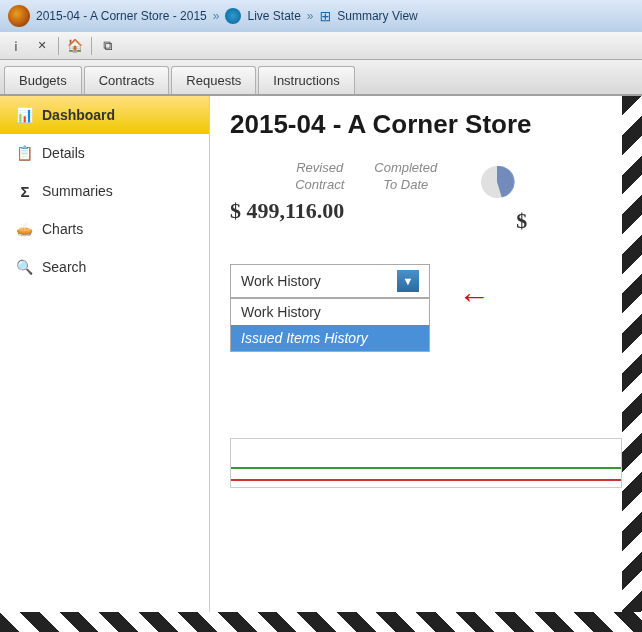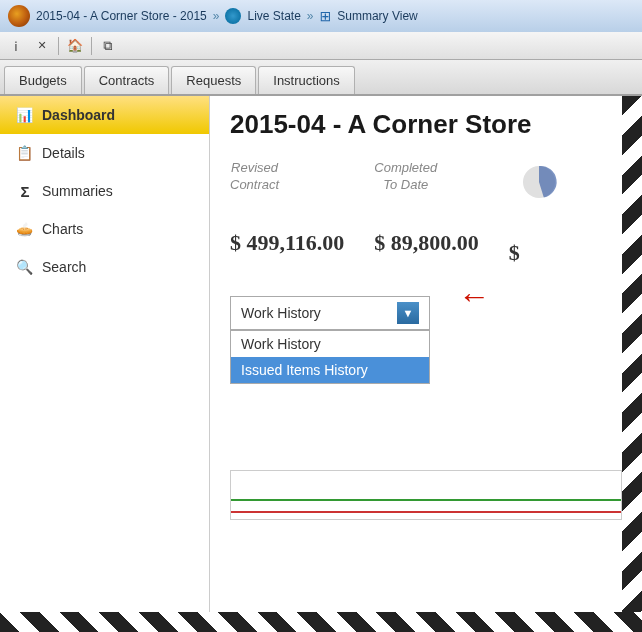--- a/index.html
+++ b/index.html
@@ -130,22 +130,21 @@
 
     
     .stats-row {
       display: flex;
       gap: 30px;
       margin-bottom: 30px;
     }
     .stat-col {
       display: flex;
       flex-direction: column;
-      align-items: flex-start;
-      gap: 32px;
+      align-items: flex-end;
     }
     .stat-label {
       font-size: 13px;
       color: #888;
       font-style: italic;
       text-align: center;
       line-height: 1.3;
     }
     .stat-value {
       font-size: 22px;
@@ -196,20 +195,21 @@
     }
     .dropdown-option {
       padding: 5px 10px;
       font-size: 14px;
       cursor: pointer;
       color: #333;
     }
     .dropdown-option.selected {
       background: #4a90d9;
       color: white;
+      font-style: italic;
     }
 
     
     .zigzag-right {
       position: fixed;
       right: 0;
       top: 96px;
       bottom: 0;
       width: 20px;
       background: repeating-linear-gradient(
@@ -298,21 +298,20 @@
           <span>Revised</span><br>
           <span>Contract</span>
         </div>
         <div class="stat-value">$ 499,116.00</div>
       </div>
       <div class="stat-col">
         <div class="stat-label">
           <span>Completed</span><br>
           <span>To Date</span>
         </div>
-        <div class="stat-value">$ 89,800.00</div>
       </div>
       <div class="stat-col">
         <div class="pie-area">
           <svg class="pie-svg" viewBox="0 0 44 44">
 
             <circle cx="22" cy="22" r="16" fill="#e0e0e0"></circle>
             <path d="M22,22 L22,6 A16,16 0 0,1 26.8,37.6 Z" fill="#4466aa" opacity="0.7"></path>
           </svg>
         </div>
         <div class="stat-value">$</div>

